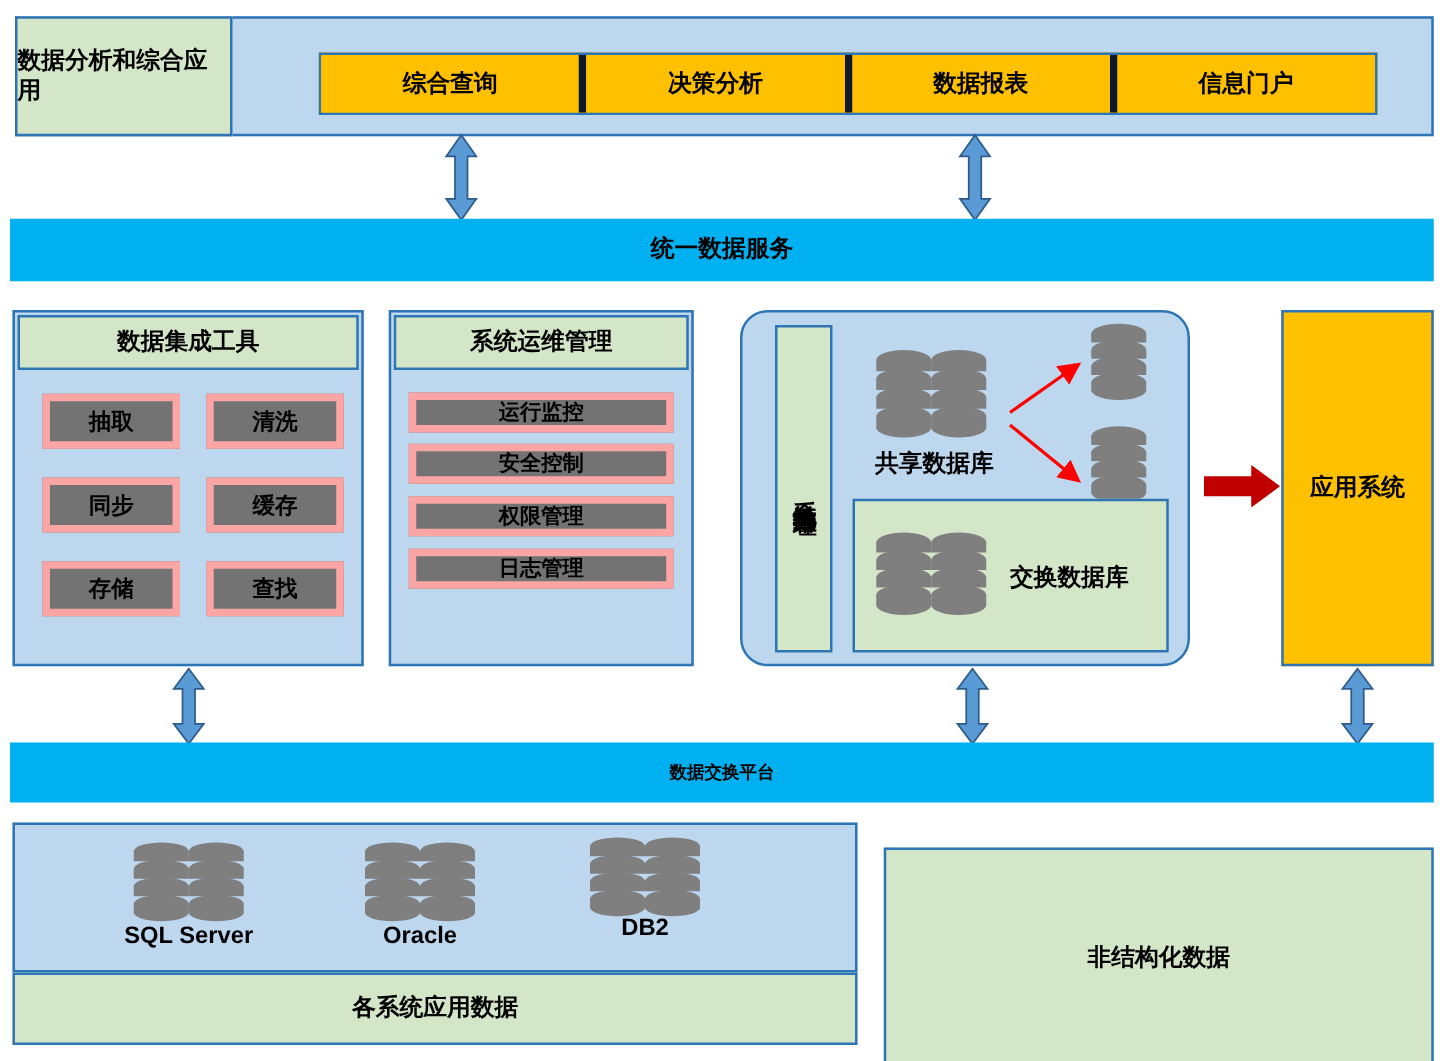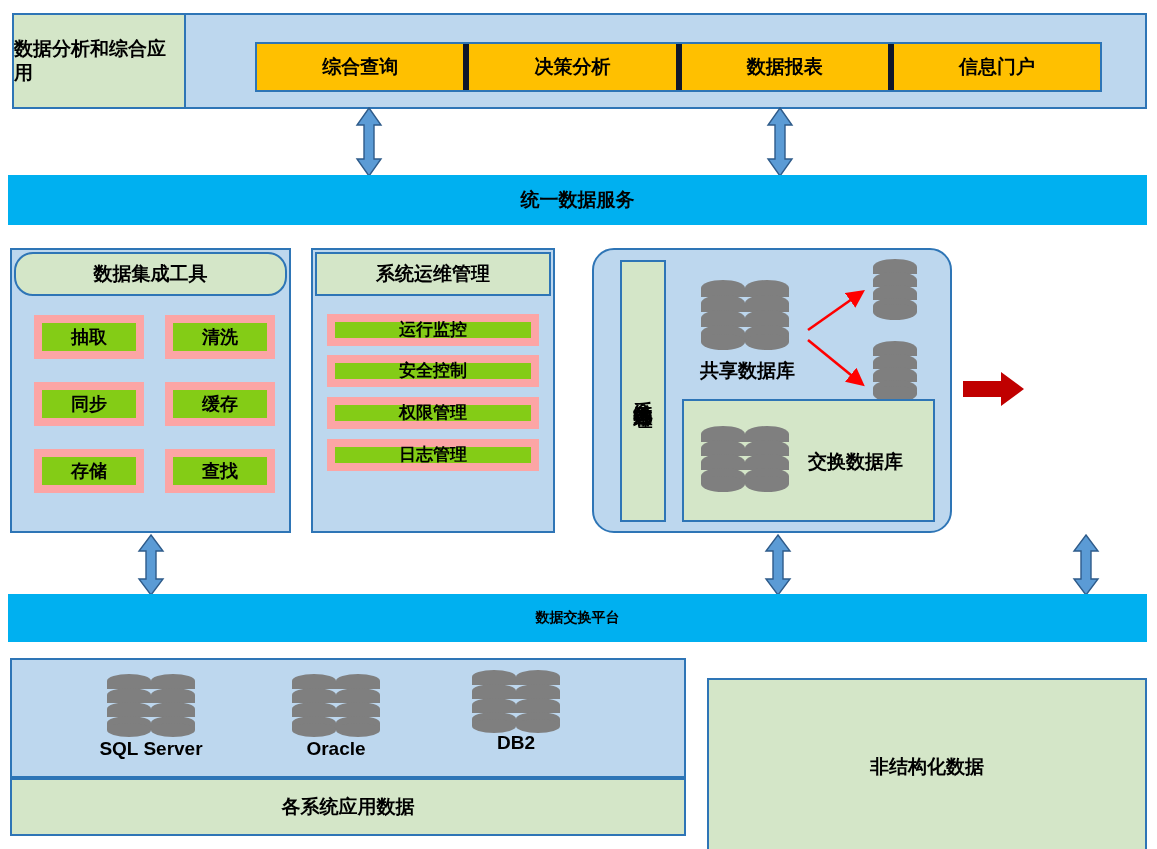--- a/index.html
+++ b/index.html
@@ -14,21 +14,21 @@
     background:#ffffff;
     overflow:hidden;
   }
   .abs{position:absolute;box-sizing:border-box;}
 
   
   .fill-green{background:#D4E6C8;border:2px solid #2E75B6;}
   .fill-blue{background:#BDD7EE;border:2px solid #2E75B6;}
   .fill-orange{background:#FFC000;border:2px solid #2E75B6;}
   .fill-cyan{background:#00B0F0;border:none;}
-  .fill-white{background:#84cc16;border:8px solid #fca5a5;}
+  .fill-white{background:#737373;border:6px solid #fca5a5;}
 
   .ctr{
     display:flex;align-items:center;justify-content:center;
     color:#000000;font-weight:bold;
     line-height:1.25;
   }
 
   
   #top-panel{left:12px;top:13px;width:1135px;height:96px;}
   #top-label{left:12px;top:13px;width:174px;height:96px;font-size:19px;}
@@ -40,21 +40,21 @@
     box-sizing:border-box;background:#FFC000;
   }
   #top-tabs .tab:last-child{border-right:none;}
 
   
   #svc-bar{left:8px;top:175px;width:1139px;height:50px;font-size:19px;}
   #exchange-bar{left:8px;top:594px;width:1139px;height:48px;font-size:14px;}
 
   
   #tools-box{left:10px;top:248px;width:281px;height:285px;}
-  #tools-head{left:14px;top:252px;width:273px;height:44px;font-size:19px;border-radius:19px;}
+  #tools-head{left:14px;top:252px;width:273px;height:44px;font-size:19px;}
   .tool-cell{width:110px;height:44px;font-size:18px;}
 
   #ops-box{left:311px;top:248px;width:244px;height:285px;}
   #ops-head{left:315px;top:252px;width:236px;height:44px;font-size:19px;}
   .ops-cell{left:327px;width:212px;height:32px;font-size:17px;}
 
   
   #db-panel{left:592px;top:248px;width:360px;height:285px;
             background:#BDD7EE;border:2px solid #2E75B6;border-radius:22px;}
   #ops-vert{left:620px;top:260px;width:46px;height:262px;
@@ -207,20 +207,21 @@
       <ellipse cx="23" cy="60" rx="22" ry="8"></ellipse>
         <ellipse cx="67" cy="60" rx="22" ry="8"></ellipse>
     </g>
   </svg>
   <div class="db-caption" style="left:808px;top:449px;position:absolute;">交换数据库</div>
 
   <svg class="abs" style="left:963px;top:370px;" width="62" height="38" viewBox="0 0 62 38">
     <polygon points="0,11 38,11 38,2 61,19 38,36 38,27 0,27" fill="#C00000"></polygon>
   </svg>
 
+  <div class="abs fill-orange ctr" id="app-sys">应用系统</div>
 
   <svg class="darrow" style="left:137px;top:534px;" width="28" height="62" viewBox="0 0 28 62">
     <polygon points="14,1 26,17 19,17 19,45 26,45 14,61 2,45 9,45 9,17 2,17" fill="#5B9BD5" stroke="#2E5B8A" stroke-width="1.4"></polygon>
   </svg>
   <svg class="darrow" style="left:764px;top:534px;" width="28" height="62" viewBox="0 0 28 62">
     <polygon points="14,1 26,17 19,17 19,45 26,45 14,61 2,45 9,45 9,17 2,17" fill="#5B9BD5" stroke="#2E5B8A" stroke-width="1.4"></polygon>
   </svg>
   <svg class="darrow" style="left:1072px;top:534px;" width="28" height="62" viewBox="0 0 28 62">
     <polygon points="14,1 26,17 19,17 19,45 26,45 14,61 2,45 9,45 9,17 2,17" fill="#5B9BD5" stroke="#2E5B8A" stroke-width="1.4"></polygon>
   </svg>

